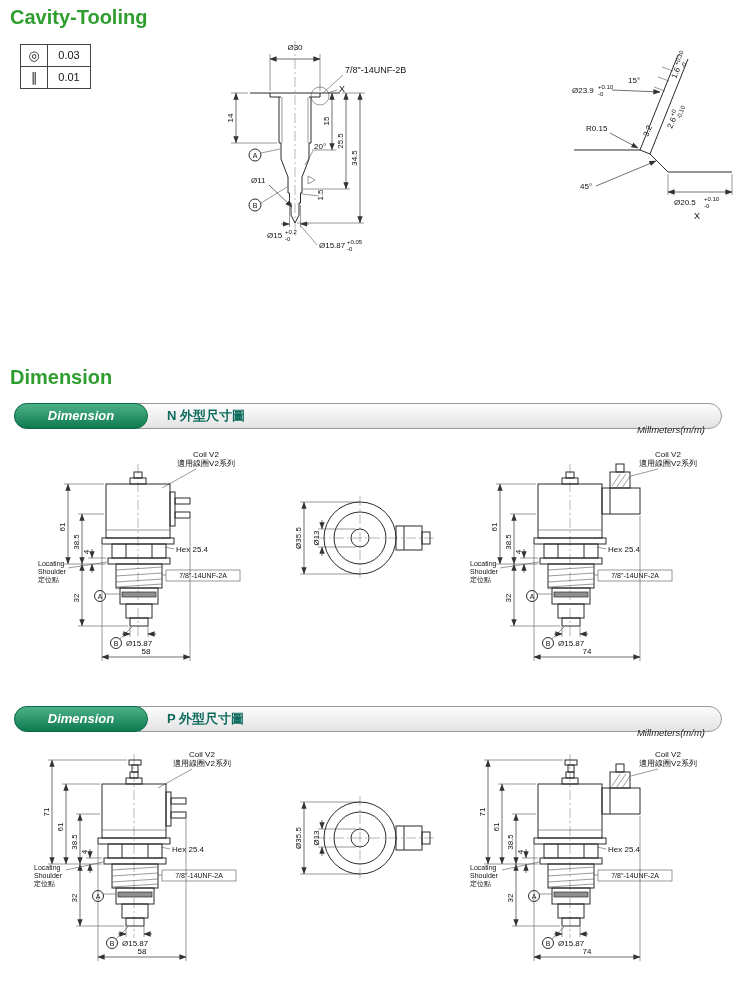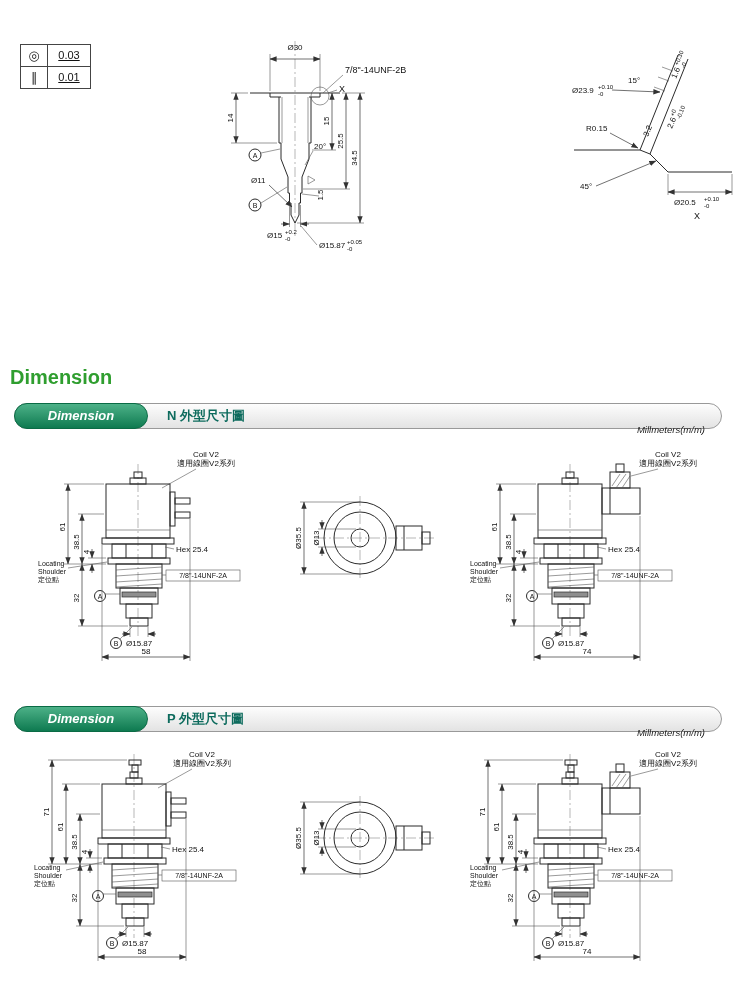--- a/index.html
+++ b/index.html
@@ -4,21 +4,21 @@
 <style>
   html,body{margin:0;padding:0;background:#fff;}
   .page{position:relative;width:736px;height:991px;background:#fff;overflow:hidden;
         font-family:"Liberation Sans","DejaVu Sans",sans-serif;}
   h1.sec{position:absolute;margin:0;font-size:20px;font-weight:bold;color:#2f9e2f;
          font-family:"Liberation Sans","DejaVu Sans",sans-serif;}
   
   .tolbox{position:absolute;left:20px;top:44px;border:1px solid #444;border-bottom:none;}
   .tolrow{display:flex;border-bottom:1px solid #444;}
   .tolsym{width:26px;height:21px;border-right:1px solid #444;text-align:center;line-height:21px;font-size:13px;color:#222;}
-  .tolval{width:42px;height:21px;text-align:center;line-height:21px;font-size:11px;color:#111;text-decoration:underline;}
+  .tolval{width:42px;height:21px;text-align:center;line-height:21px;font-size:11px;color:#111;}
   
   .banner{position:absolute;left:14px;width:706px;height:24px;border:1px solid #999;
           border-radius:13px;background:linear-gradient(180deg,#fdfdfd,#e3e3e3);}
   .banner-tab{position:absolute;left:-1px;top:-1px;width:132px;height:24px;border:1px solid #0a6b45;
           border-radius:13px;background:linear-gradient(180deg,#4db188,#0e7a50);
           color:#fff;font-style:italic;font-weight:bold;font-size:13px;text-align:center;line-height:24px;}
   .banner-title{position:absolute;left:152px;top:0;height:24px;line-height:24px;
           color:#0d6b5d;font-weight:bold;font-size:13px;}
   .banner-units{position:absolute;right:16px;top:13px;height:24px;line-height:26px;
           font-style:italic;font-size:9.5px;color:#222;}
@@ -31,20 +31,21 @@
   .org{fill:#8f8f8f;stroke:#2b2b2b;stroke-width:0.7;}
   text{font-family:"Liberation Sans","DejaVu Sans",sans-serif;fill:#111;}
   .t{font-size:8px;} .t7{font-size:7px;} .t9{font-size:9px;} .tol{font-size:6px;}
   .mid{text-anchor:middle;}
 </style>
 </head>
 <body>
 
 <div class="page">
 
+  <h1 class="sec" style="left:10px;top:6px;">Cavity-Tooling</h1>
 
   <div class="tolbox">
     <div class="tolrow">
       <div class="tolsym">◎</div>
       <div class="tolval">0.03</div>
     </div>
     <div class="tolrow">
       <div class="tolsym">∥</div>
       <div class="tolval">0.01</div>
     </div>

